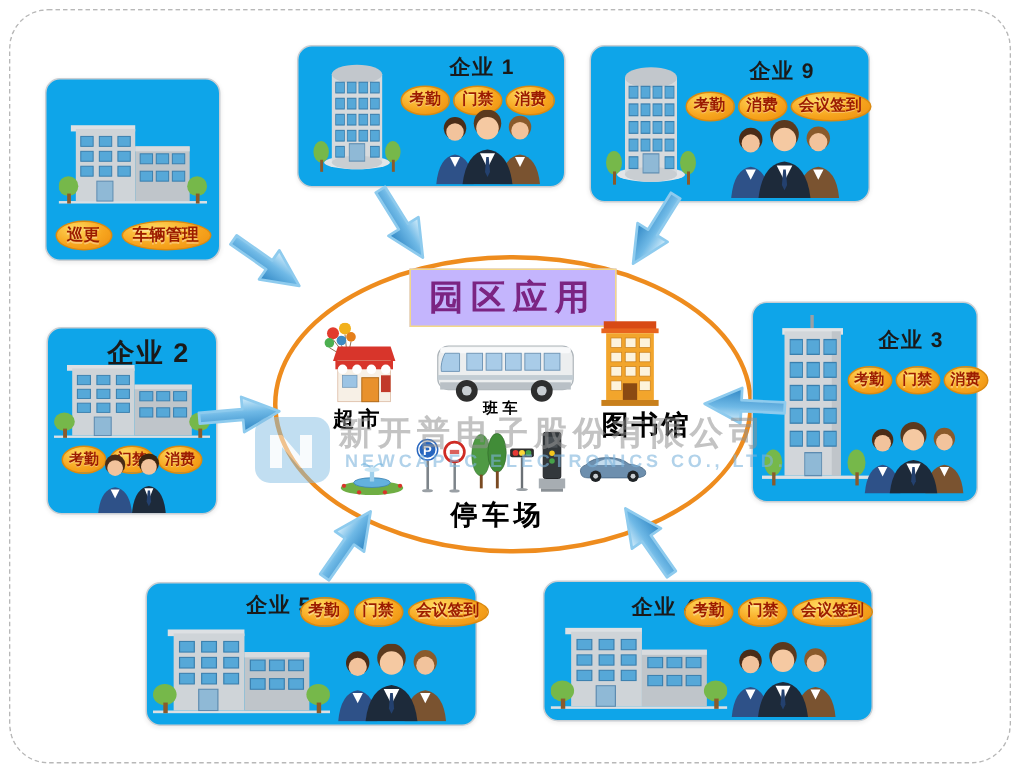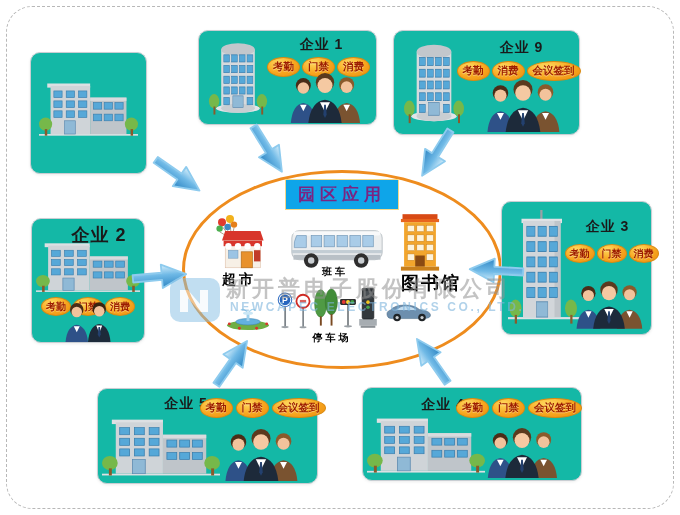--- a/index.html
+++ b/index.html
@@ -1,34 +1,34 @@
 <!DOCTYPE html>
 <html><head>
 <meta charset="utf-8">
 <style>
   html,body{margin:0;padding:0;background:#fff;}
   .stage{position:relative;width:680px;height:515px;background:#fff;overflow:hidden;
          font-family:"Liberation Sans","DejaVu Sans",sans-serif;}
   .frame{position:absolute;inset:6px;border:1.5px dashed #b8b8b8;border-radius:26px;z-index:0;}
-  .panel{position:absolute;background:#14b8a6;border:1px solid #c9ced3;border-radius:10px;
+  .panel{position:absolute;background:#0ea5e9;border:1px solid #c9ced3;border-radius:10px;
          box-shadow:0 1px 3px rgba(0,0,0,.08);z-index:2;}
   .panel-title{position:absolute;font-weight:bold;color:#1a1a1a;text-align:center;letter-spacing:1px;}
   .pills{position:absolute;display:flex;justify-content:center;align-items:center;gap:3px;white-space:nowrap;}
   .pill{display:inline-block;border-radius:50%;
         background:radial-gradient(ellipse at 35% 25%, #ffd95e 0%, #f7a61f 55%, #ec8c0e 100%);
         border:1px solid #db8a10;color:#9c1c00;font-weight:bold;
         text-shadow:0 1px 0 rgba(255,255,255,.35);padding:2px 7px;line-height:1.3;}
   .abs{position:absolute;}
   .lbl{position:absolute;font-weight:bold;color:#000000;text-align:center;}
   .arrow{position:absolute;z-index:3;overflow:visible;}
   .ellipse{position:absolute;left:182px;top:170px;width:314px;height:193px;background:#fff;
            border:3px solid #ee8c1e;border-radius:50%;z-index:2;}
   .center-title{position:absolute;left:50%;top:6px;transform:translateX(-50%);
-                background:#0ea5e9;border:1px solid #f3d889;color:#7b2482;font-weight:bold;
-                font-size:17px;letter-spacing:5px;padding:3px 12px;white-space:nowrap;}
+                background:#c4b5fd;border:1px solid #f3d889;color:#7b2482;font-weight:bold;
+                font-size:23px;letter-spacing:5px;padding:3px 12px;white-space:nowrap;}
   .wm{position:absolute;z-index:5;pointer-events:none;}
 </style>
 </head>
 <body>
 
 <svg width="0" height="0" style="position:absolute" aria-hidden="true">
   <defs>
     <linearGradient id="agrad" x1="0" y1="0" x2="0" y2="1">
       <stop offset="0" stop-color="#d9f0fc"></stop>
       <stop offset="0.45" stop-color="#6fb9e6"></stop>
@@ -316,21 +316,21 @@
       </svg>
     <svg class="abs" style="left:154px;top:122px;width:18px;height:33px;">
         <use href="#sym-traffic-h"></use>
       </svg>
     <svg class="abs" style="left:172px;top:112px;width:22px;height:46px;">
         <use href="#sym-meter"></use>
       </svg>
     <svg class="abs" style="left:198px;top:124px;width:52px;height:28px;">
         <use href="#sym-car"></use>
       </svg>
-    <div class="lbl" style="left:110px;top:158px;width:74px;font-size:10px;letter-spacing:3px;">停车场</div>
+    <div class="lbl" style="left:110px;top:158px;width:74px;font-size:18px;letter-spacing:3px;">停车场</div>
   </div>
 
   <svg class="arrow" style="left:149px;top:159px;width:58px;height:33px;transform:rotate(35deg);">
       <use href="#sym-arrow"></use>
     </svg>
   <svg class="arrow" style="left:239px;top:133px;width:58px;height:33px;transform:rotate(58deg);">
       <use href="#sym-arrow"></use>
     </svg>
   <svg class="arrow" style="left:407px;top:137px;width:58px;height:33px;transform:rotate(122deg);">
       <use href="#sym-arrow"></use>
@@ -345,20 +345,24 @@
       <use href="#sym-arrow"></use>
     </svg>
   <svg class="arrow" style="left:403px;top:344px;width:58px;height:33px;transform:rotate(235deg);">
       <use href="#sym-arrow"></use>
     </svg>
 
   <div class="panel" style="left:30px;top:52px;width:115px;height:120px;">
     <svg class="abs" style="left:8px;top:28px;width:99px;height:58px;">
         <use href="#sym-building-a"></use>
       </svg>
+    <div class="pills" style="left:0;right:0;bottom:6px;gap:6px;font-size:11px;">
+      <span class="pill">巡更</span>
+      <span class="pill">车辆管理</span>
+    </div>
   </div>
 
   <div class="panel" style="left:198px;top:30px;width:177px;height:93px;">
     <svg class="abs" style="left:8px;top:6px;width:62px;height:82px;">
         <use href="#sym-building-b"></use>
       </svg>
     <div class="panel-title" style="left:72px;right:4px;top:5px;font-size:14px;">企业 1</div>
     <div class="pills" style="left:64px;right:2px;top:26px;gap:2px;font-size:10.5px;">
       <span class="pill" style="padding:2px 5px;">考勤</span>
       <span class="pill" style="padding:2px 5px;">门禁</span>

